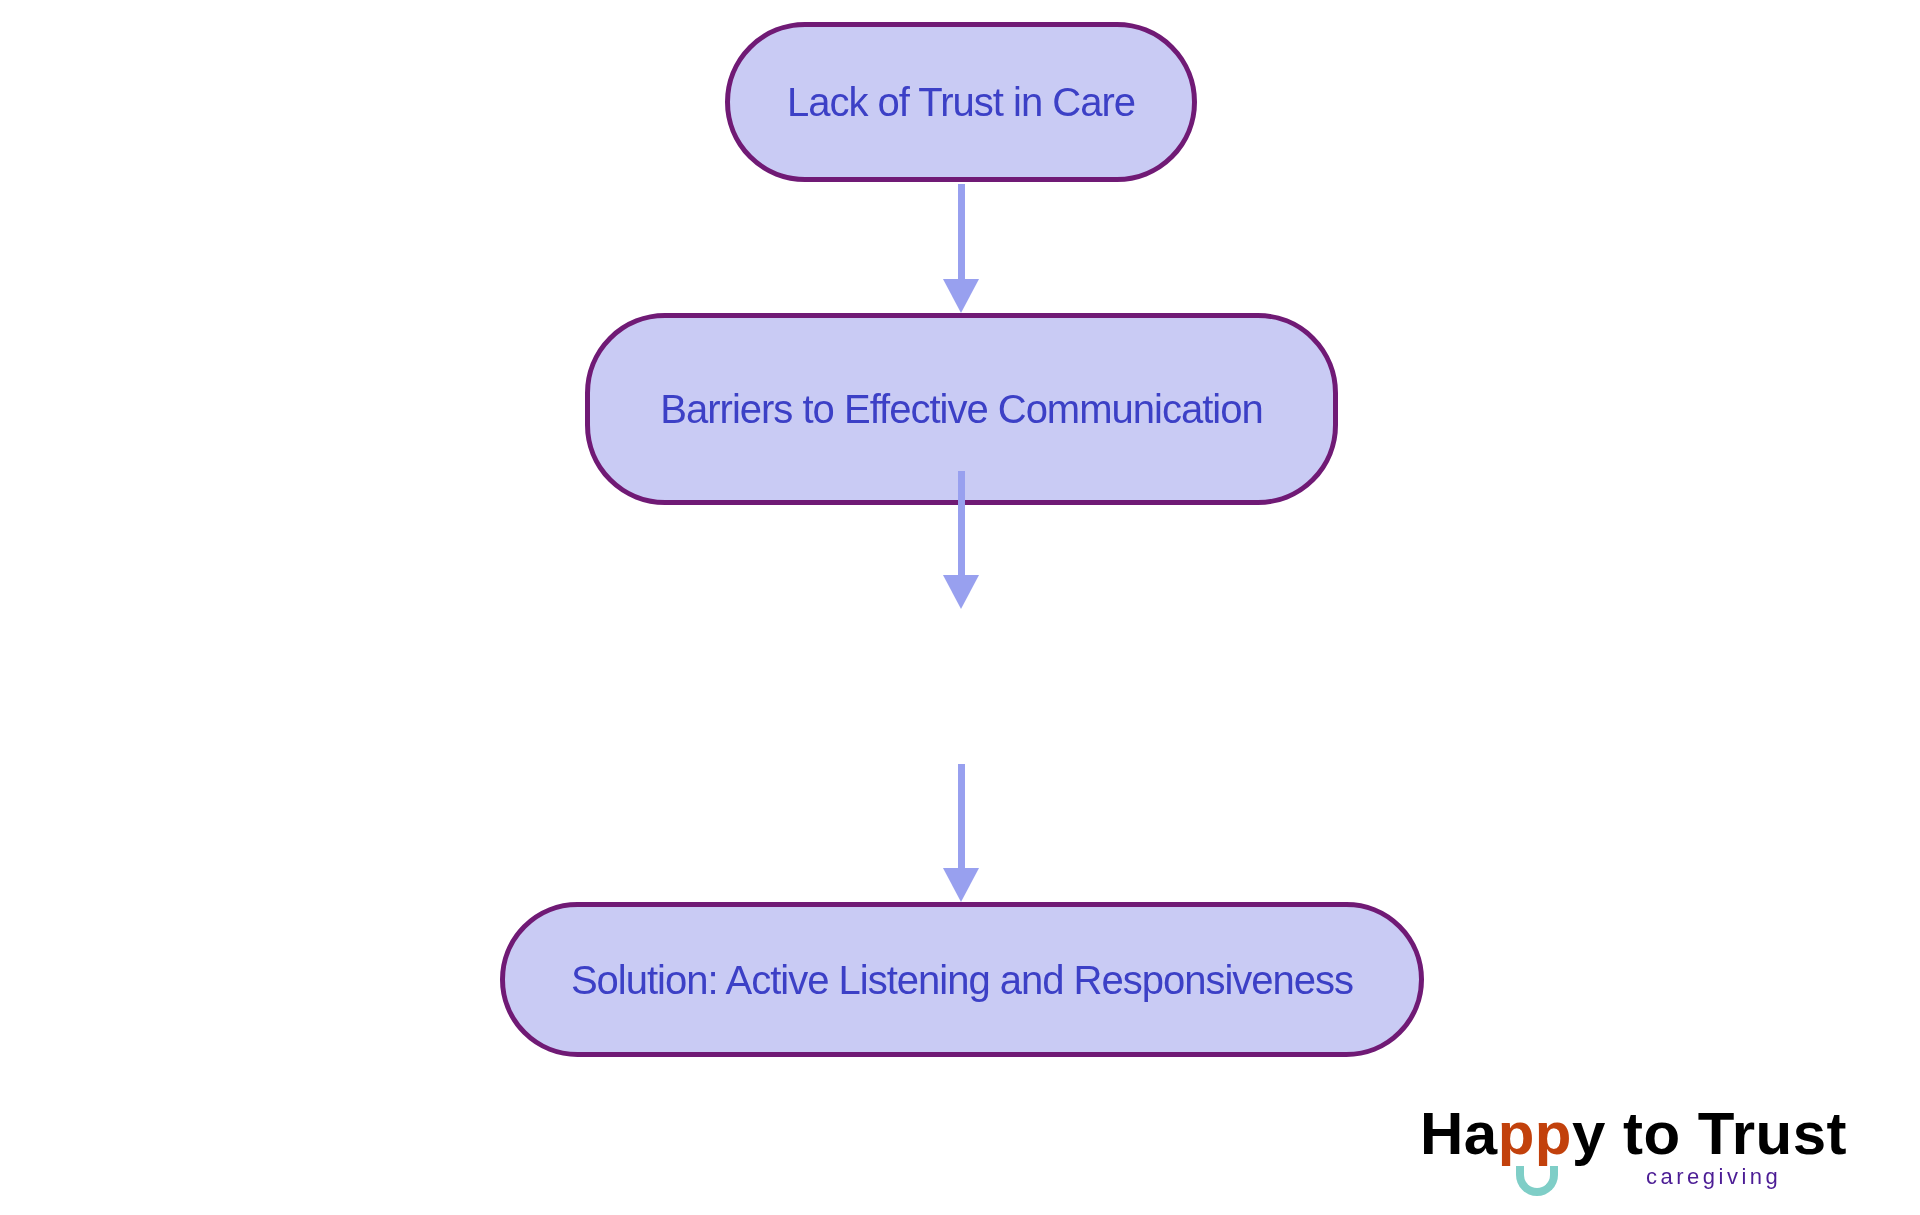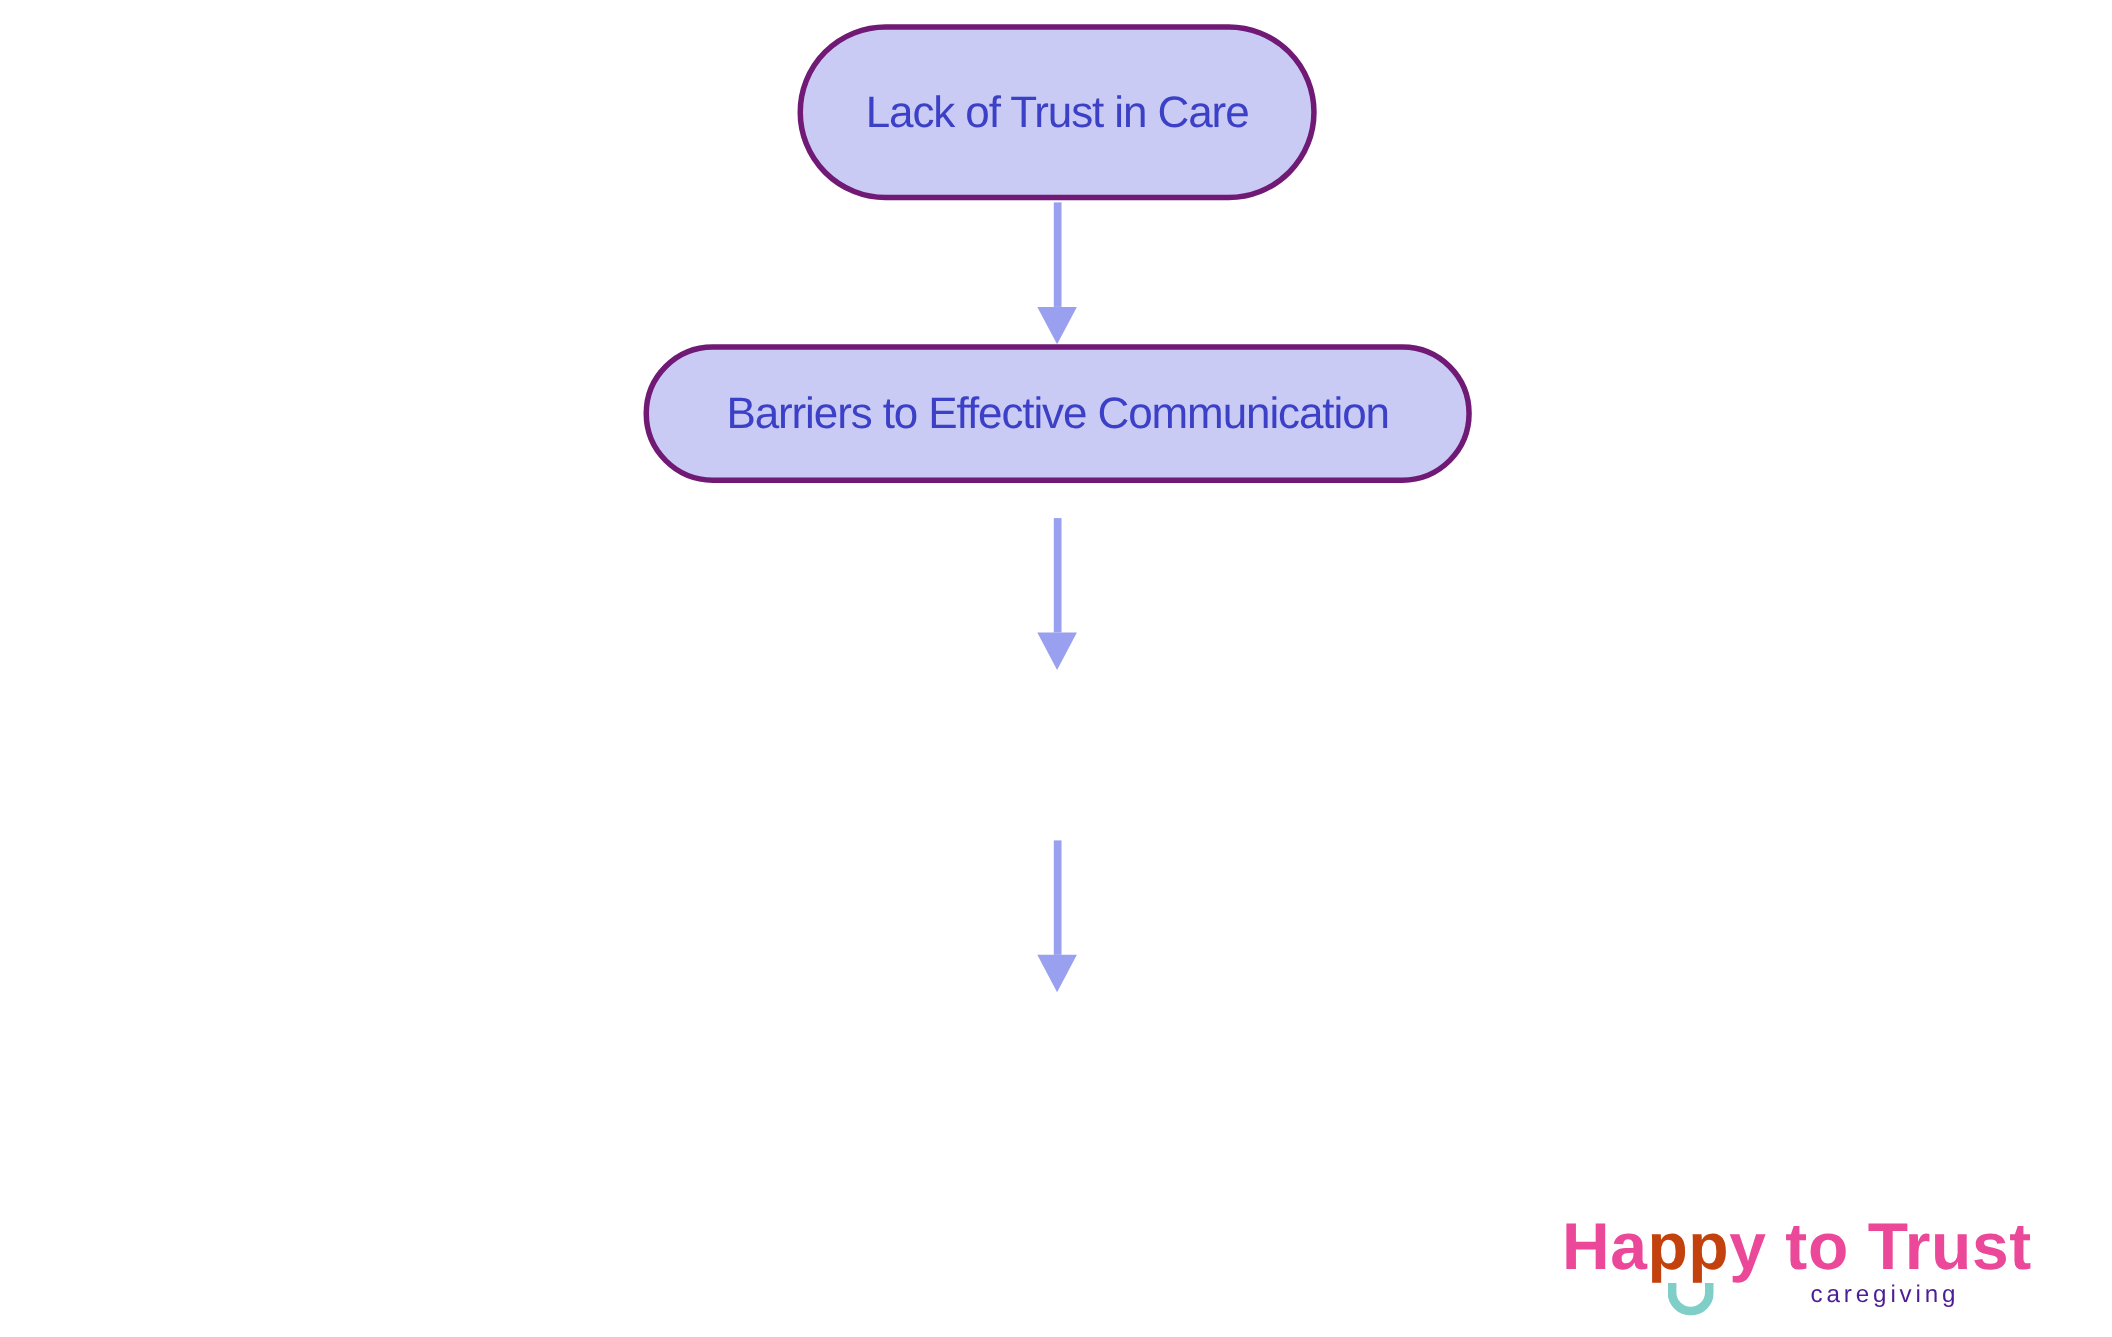--- a/index.html
+++ b/index.html
@@ -64,21 +64,21 @@
     top: 1104px;
     width: 480px;
   }
   .logo-title {
     font-size: 60px;
     font-weight: bold;
     letter-spacing: 0.5px;
     line-height: 1;
     white-space: nowrap;
   }
-  .logo-coral { color: #ec4899; }
+  .logo-coral { color: #000000; }
   .logo-teal  { color: #c2410c; }
   .logo-smile {
     position: absolute;
     left: 96px;
     top: 62px;
     width: 42px;
     height: 30px;
     box-sizing: border-box;
     border-left: 8px solid #7fcec7;
     border-right: 8px solid #7fcec7;
@@ -103,35 +103,38 @@
 
   <div class="node" style="left:725px; top:22px; width:472px; height:160px;">
     <span>Lack of Trust in Care</span>
   </div>
 
   <div class="arrow" style="left:943px; top:184px; height:129px;">
     <div class="shaft"></div>
     <div class="head"></div>
   </div>
 
-  <div class="node" style="left:585px; top:313px; width:753px; height:126px;">
+  <div class="node" style="left:585px; top:313px; width:753px; height:192px;">
     <span>Barriers to Effective Communication</span>
   </div>
 
   <div class="arrow" style="left:943px; top:471px; height:138px;">
     <div class="shaft"></div>
     <div class="head"></div>
   </div>
 
 
   <div class="arrow" style="left:943px; top:764px; height:138px;">
     <div class="shaft"></div>
     <div class="head"></div>
   </div>
 
+  <div class="node" style="left:500px; top:902px; width:924px; height:155px;">
+    <span>Solution: Active Listening and Responsiveness</span>
+  </div>
 
   <div class="logo">
     <div class="logo-title">
       <span class="logo-coral">Ha</span><span class="logo-teal">pp</span><span class="logo-coral">y to Trust</span>
     </div>
     <div class="logo-smile"></div>
     <div class="logo-subtitle">caregiving</div>
   </div>
 
 </div>

